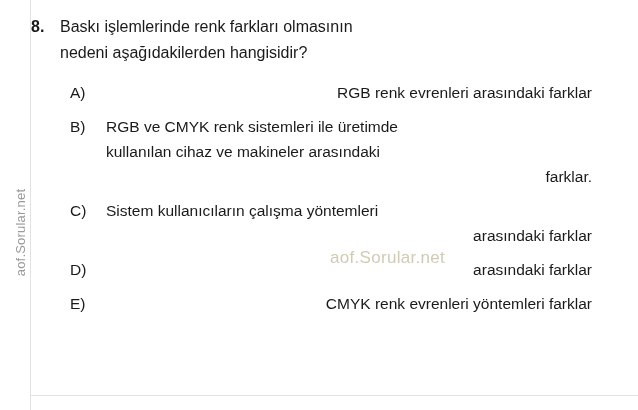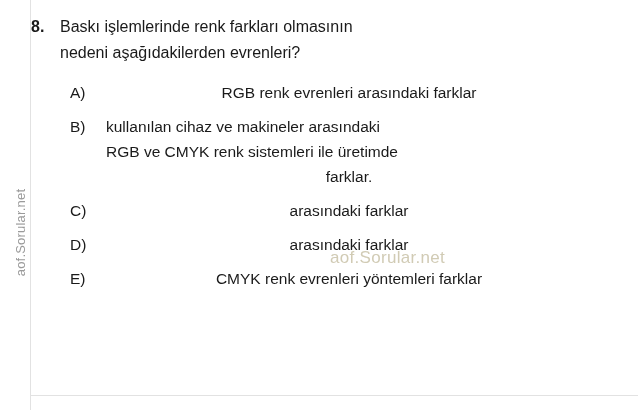--- a/index.html
+++ b/index.html
@@ -109,21 +109,21 @@
     line-height: 25px;
     flex: 1 1 auto;
     padding-right: 28px;
     box-sizing: border-box;
   }
   .opt-text.justify {
     text-align: justify;
     text-justify: inter-word;
   }
   .opt-text .lastline {
-    text-align: center;
+    text-align: right;
   }
   
   .center-watermark {
     position: absolute;
     left: 330px;
     top: 248px;
     font-size: 17px;
     color: #c9c2a8;
     opacity: 0.85;
     white-space: nowrap;
@@ -141,45 +141,46 @@
   </div>
 
   <div class="bottom-rule"></div>
 
   <div class="content">
 
     <div class="question">
       <div class="q-number">8.</div>
       <div class="q-text">
         <div>Baskı işlemlerinde renk farkları olmasının</div>
-        <div class="lastline">nedeni aşağıdakilerden evrenleri?</div>
+        <div class="lastline">nedeni aşağıdakilerden hangisidir?</div>
       </div>
     </div>
 
     <div class="options">
 
       <div class="option">
         <div class="opt-letter">A)</div>
         <div class="opt-text">
           <div class="lastline">RGB renk evrenleri arasındaki farklar</div>
         </div>
       </div>
 
       <div class="option">
         <div class="opt-letter">B)</div>
         <div class="opt-text justify">
+          <div>RGB ve CMYK renk sistemleri ile üretimde</div>
           <div>kullanılan cihaz ve makineler arasındaki</div>
-          <div>RGB ve CMYK renk sistemleri ile üretimde</div>
           <div class="lastline">farklar.</div>
         </div>
       </div>
 
       <div class="option">
         <div class="opt-letter">C)</div>
         <div class="opt-text justify">
+          <div>Sistem kullanıcıların çalışma yöntemleri</div>
           <div class="lastline">arasındaki farklar</div>
         </div>
       </div>
 
       <div class="option">
         <div class="opt-letter">D)</div>
         <div class="opt-text justify">
           <div class="lastline">arasındaki farklar</div>
         </div>
       </div>

